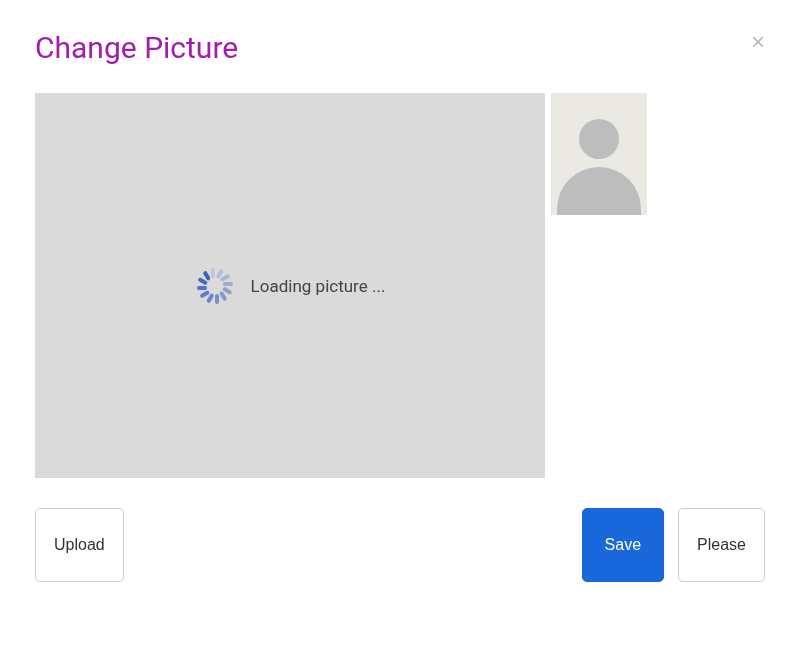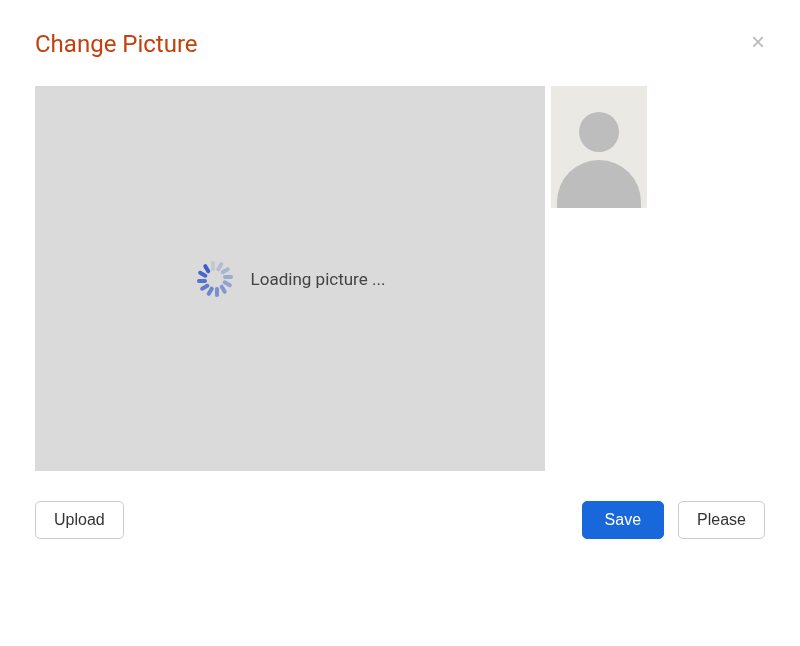--- a/index.html
+++ b/index.html
@@ -18,23 +18,23 @@
     .modal {
       padding: 30px 35px 35px 35px;
     }
     .modal-header {
       display: flex;
       justify-content: space-between;
       align-items: flex-start;
       margin-bottom: 28px;
     }
     .modal-title {
-      font-size: 24px;
+      font-size: 30px;
       font-weight: 400;
-      color: #c2410c;
+      color: #a21caf;
     }
     .close-btn {
       font-size: 24px;
       color: #bbb;
       cursor: pointer;
       line-height: 1;
       background: none;
       border: none;
       padding: 0;
     }
@@ -124,21 +124,21 @@
       display: flex;
       justify-content: space-between;
       align-items: center;
     }
     .footer-right {
       display: flex;
       gap: 14px;
     }
     .btn {
       font-size: 16px;
-      padding: 9px 18px;
+      padding: 27px 18px;
       border-radius: 5px;
       cursor: pointer;
       background: #fff;
       border: 1px solid #ccc;
       color: #333;
     }
     .btn-primary {
       background: #1868db;
       border: 1px solid #1868db;
       color: #fff;

